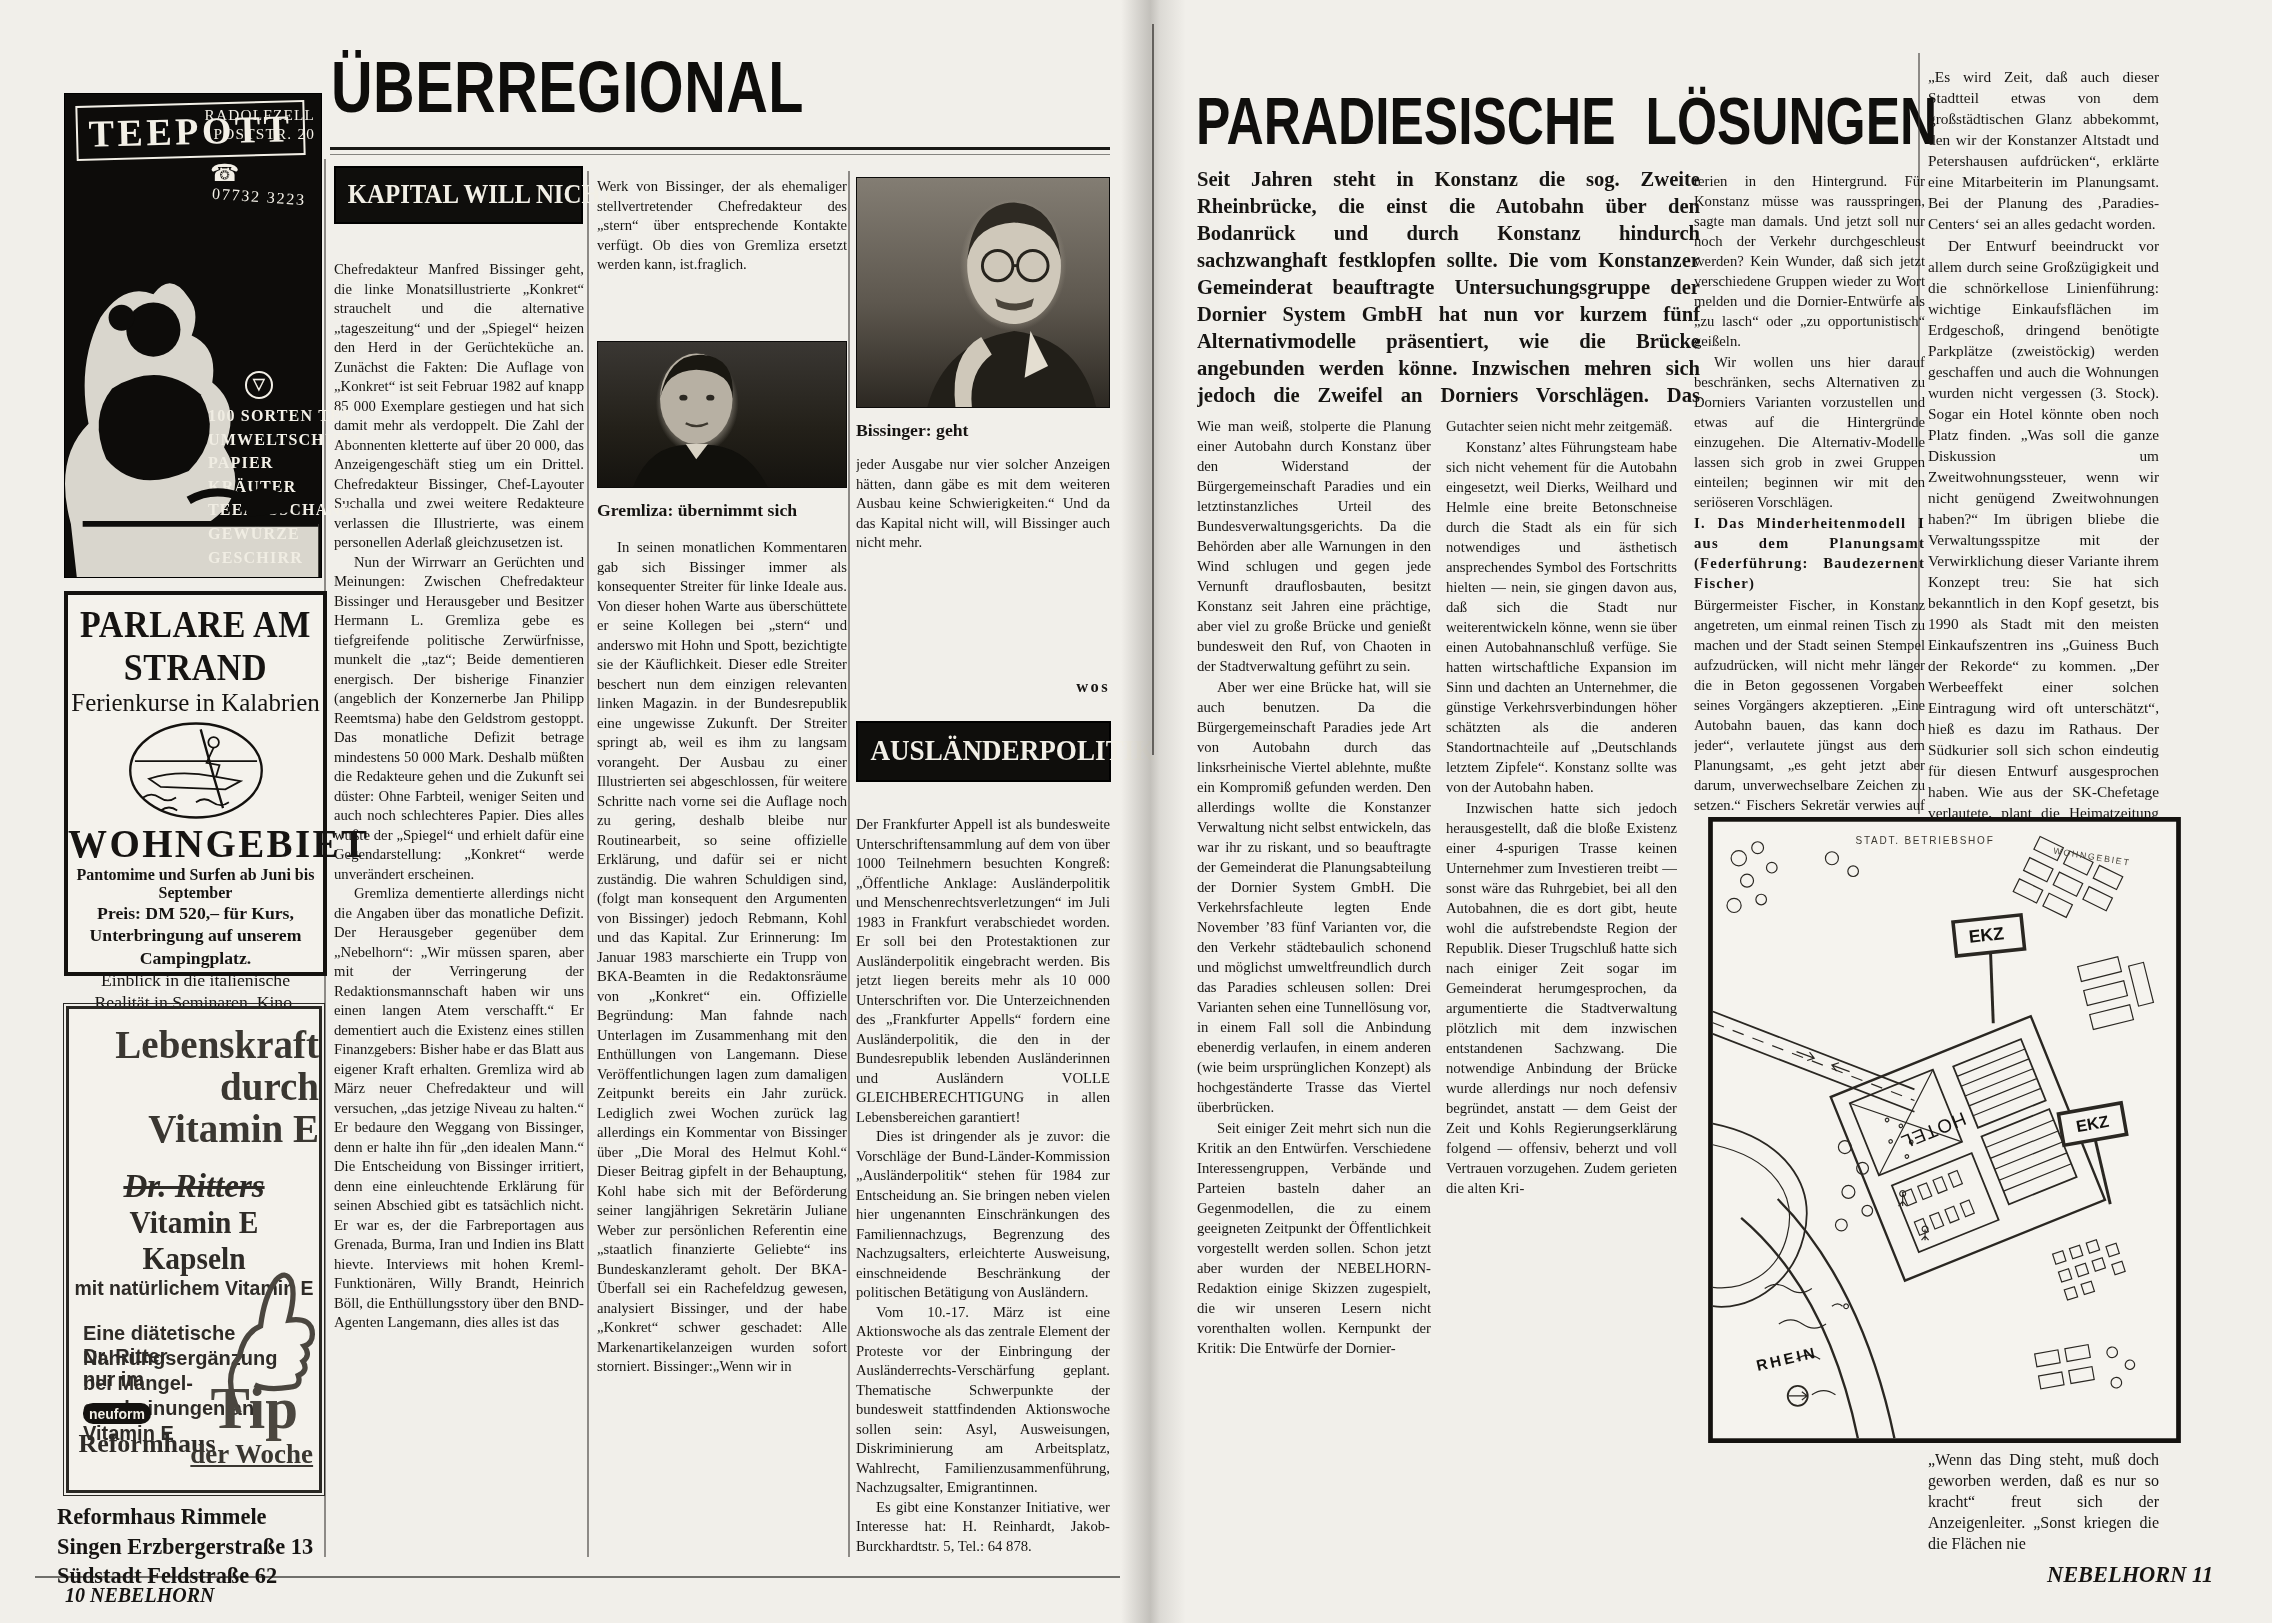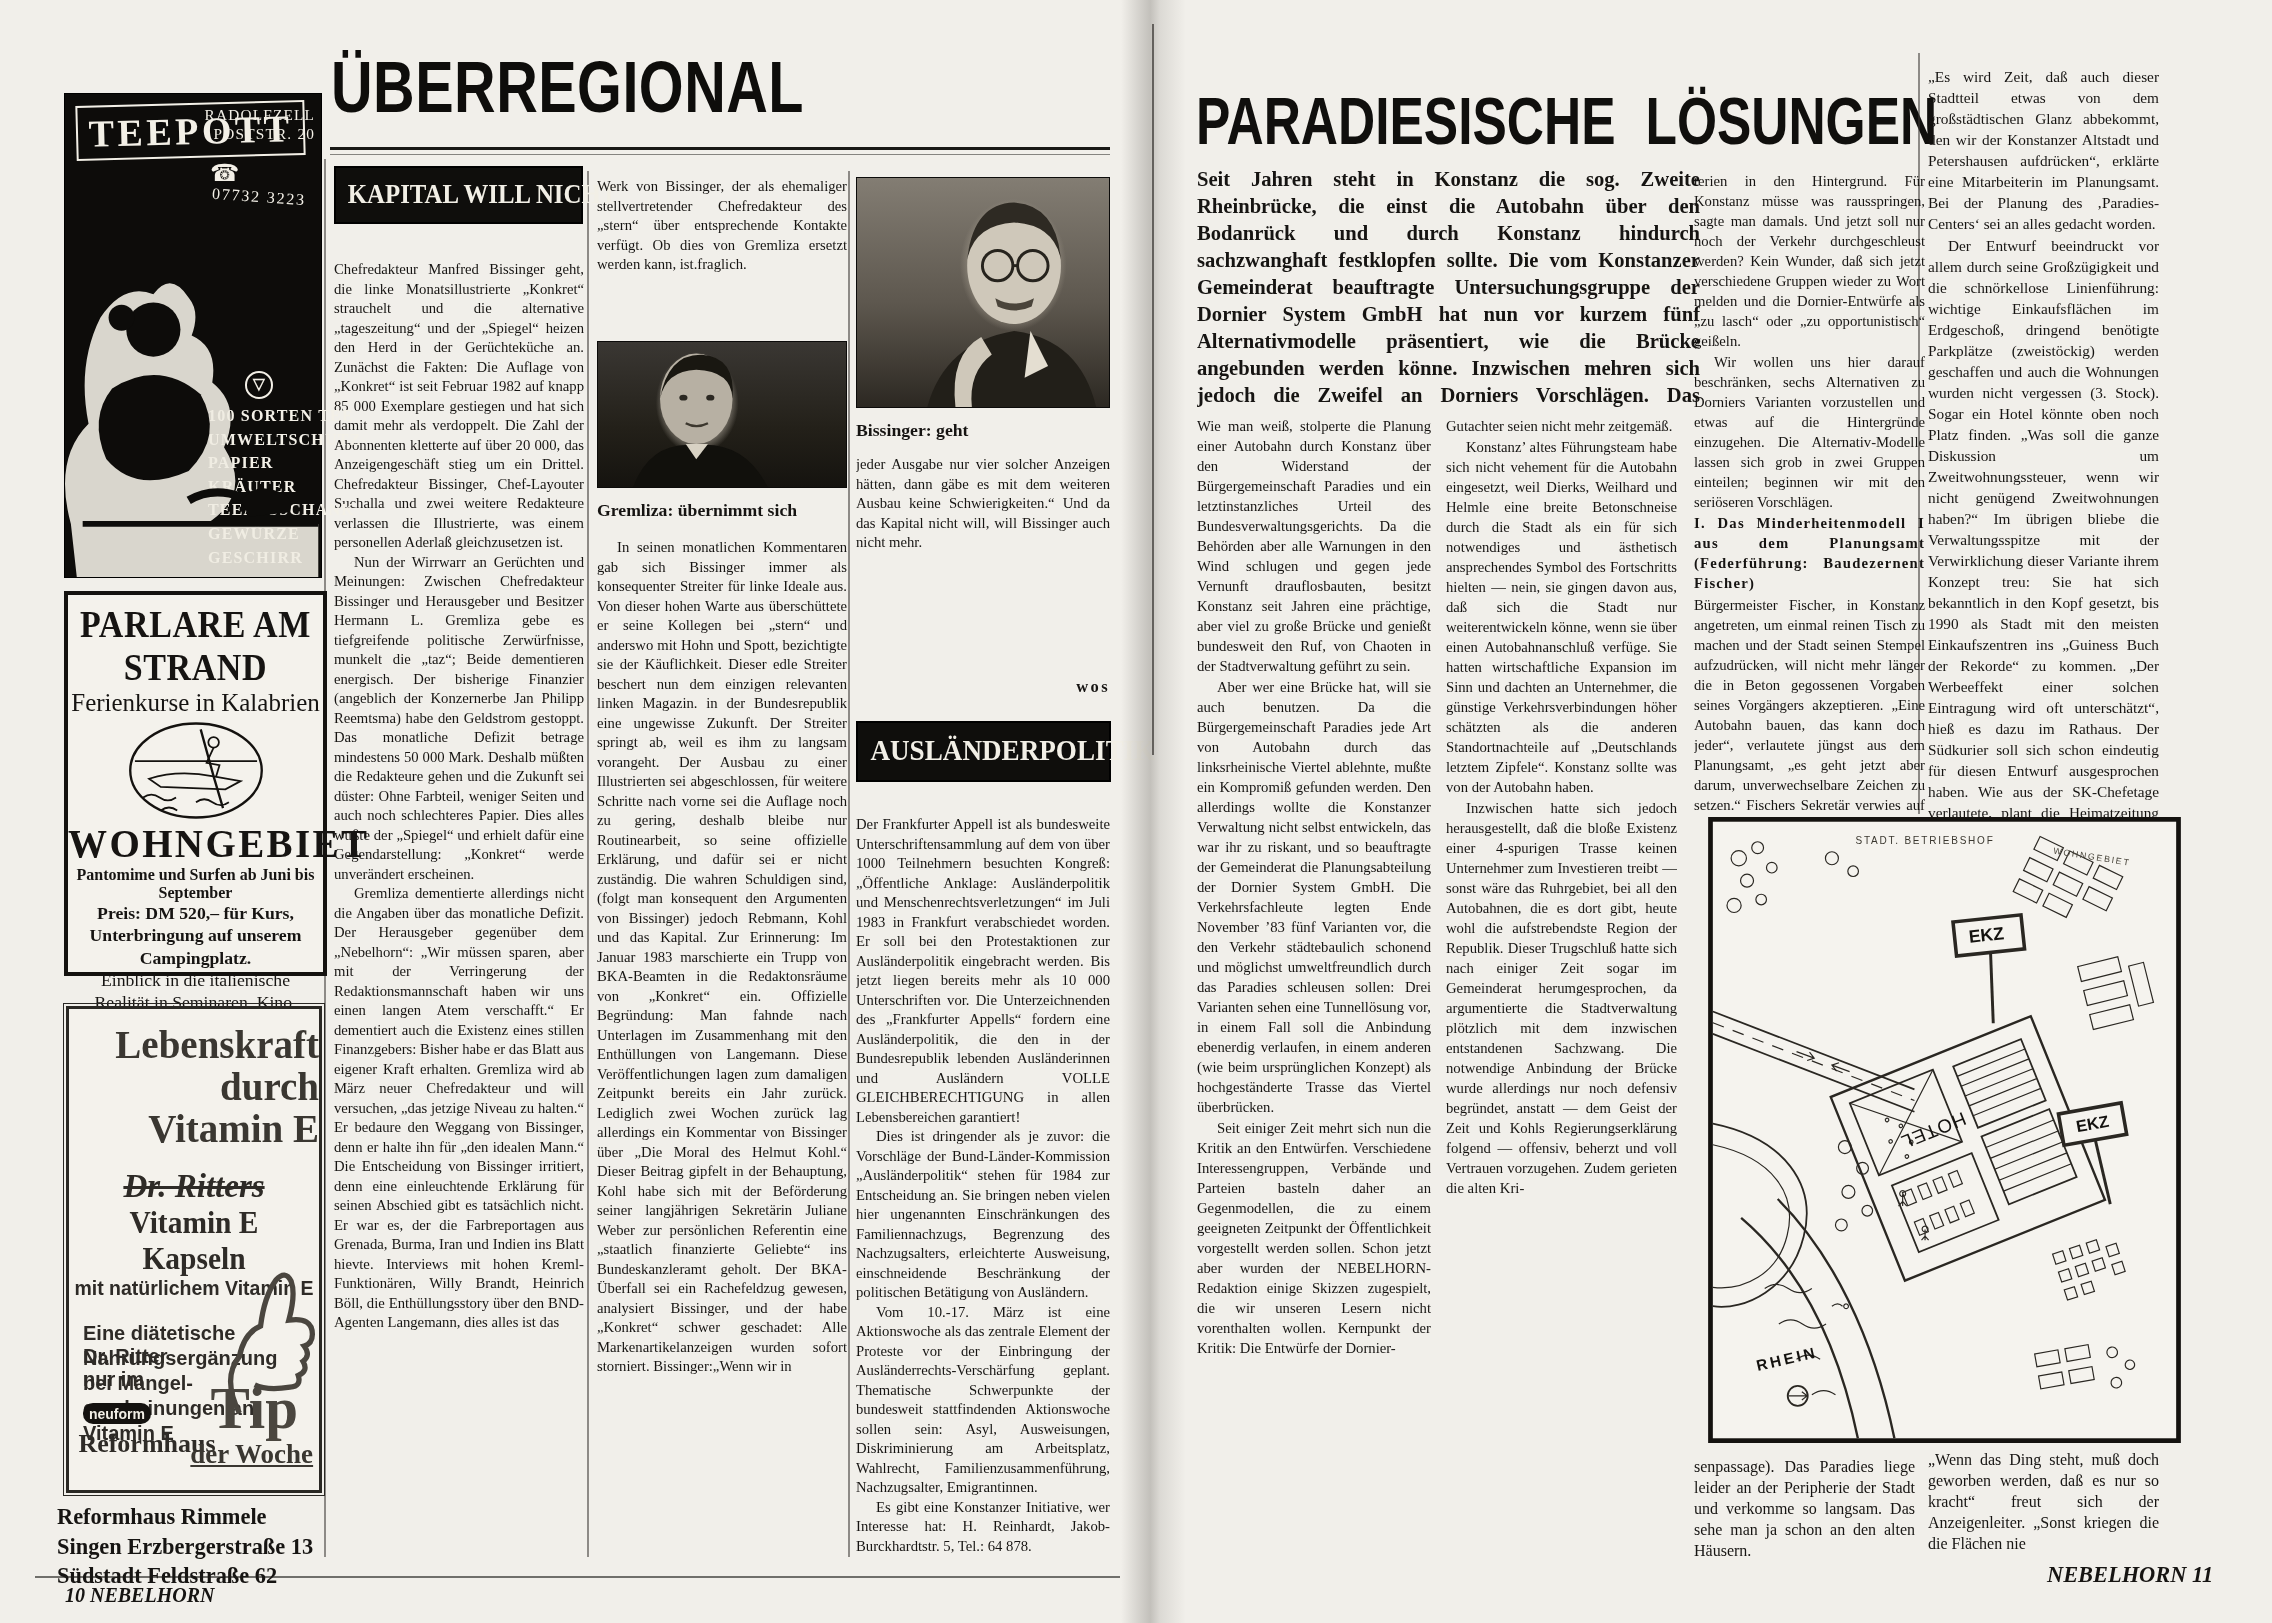--- a/index.html
+++ b/index.html
@@ -371,23 +371,20 @@
       </g>
       <text x="472" y="210" font-size="30" font-weight="bold" text-anchor="middle" fill="#14120f" transform="rotate(-6 476 200)">EKZ</text>
       <text x="652" y="530" font-size="28" font-weight="bold" text-anchor="middle" fill="#14120f" transform="rotate(-10 652 520)">EKZ</text>
       <text transform="translate(432,500) rotate(158)" font-size="32" letter-spacing="2" fill="#14120f">HOTEL</text>
       <text x="250" y="46" font-size="17" letter-spacing="3" fill="#3a372f">STADT. BETRIEBSHOF</text>
       <text transform="translate(585,62) rotate(9)" font-size="15" letter-spacing="3" fill="#4a463c">WOHNGEBIET</text>
       <text transform="translate(84,940) rotate(-13)" font-size="26" letter-spacing="5" font-weight="bold" fill="#14120f">RHEIN</text>
     </svg>
   </div>
 
-  <div class="abs rbody clip" style="left:1694px;top:1456px;width:221px;height:118px;font-size:16px;line-height:21px;">
-    <p class="ni">senpassage). Das Paradies liege leider an der Peripherie der Stadt und verkomme so langsam. Das sehe man ja schon an den alten Häusern.</p>
-  </div>
   <div class="abs rbody clip" style="left:1928px;top:1449px;width:231px;height:124px;font-size:16px;line-height:21px;">
     <p class="ni">„Wenn das Ding steht, muß doch geworben werden, daß es nur so kracht“ freut sich der Anzeigenleiter. „Sonst kriegen die die Flächen nie</p>
   </div>
 
   <div class="abs footerpg" style="left:2047px;top:1562px;font-size:22.4px;">NEBELHORN  11</div>
 
 </div>
 
 
 </body></html>

